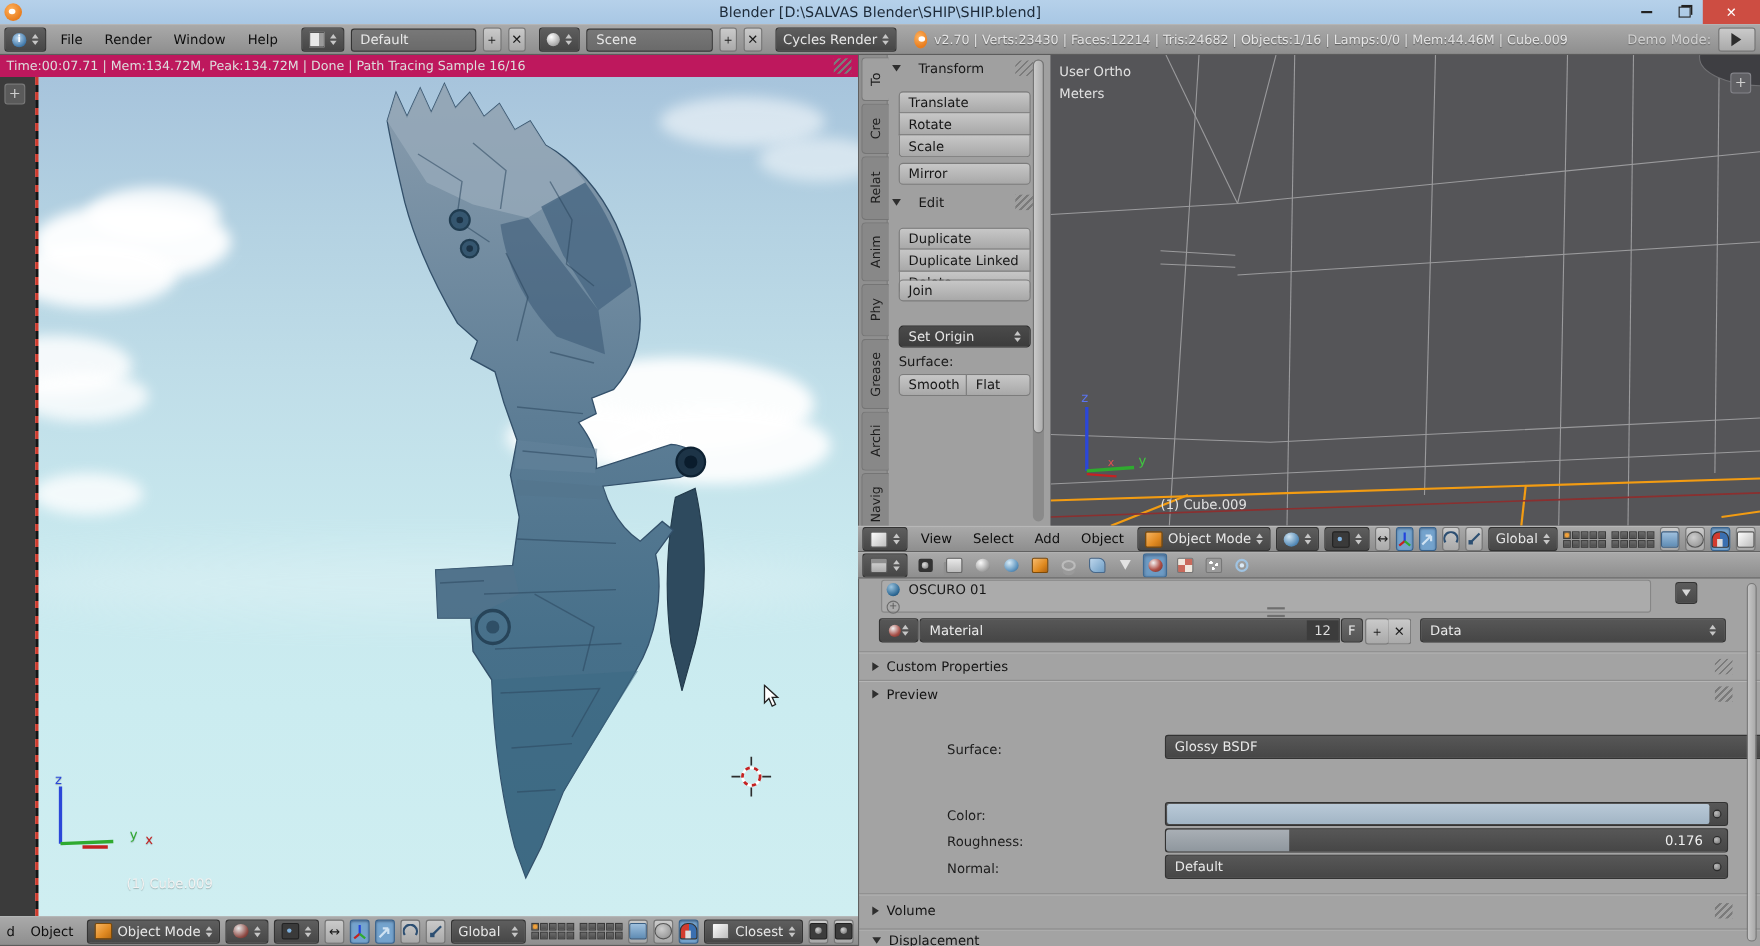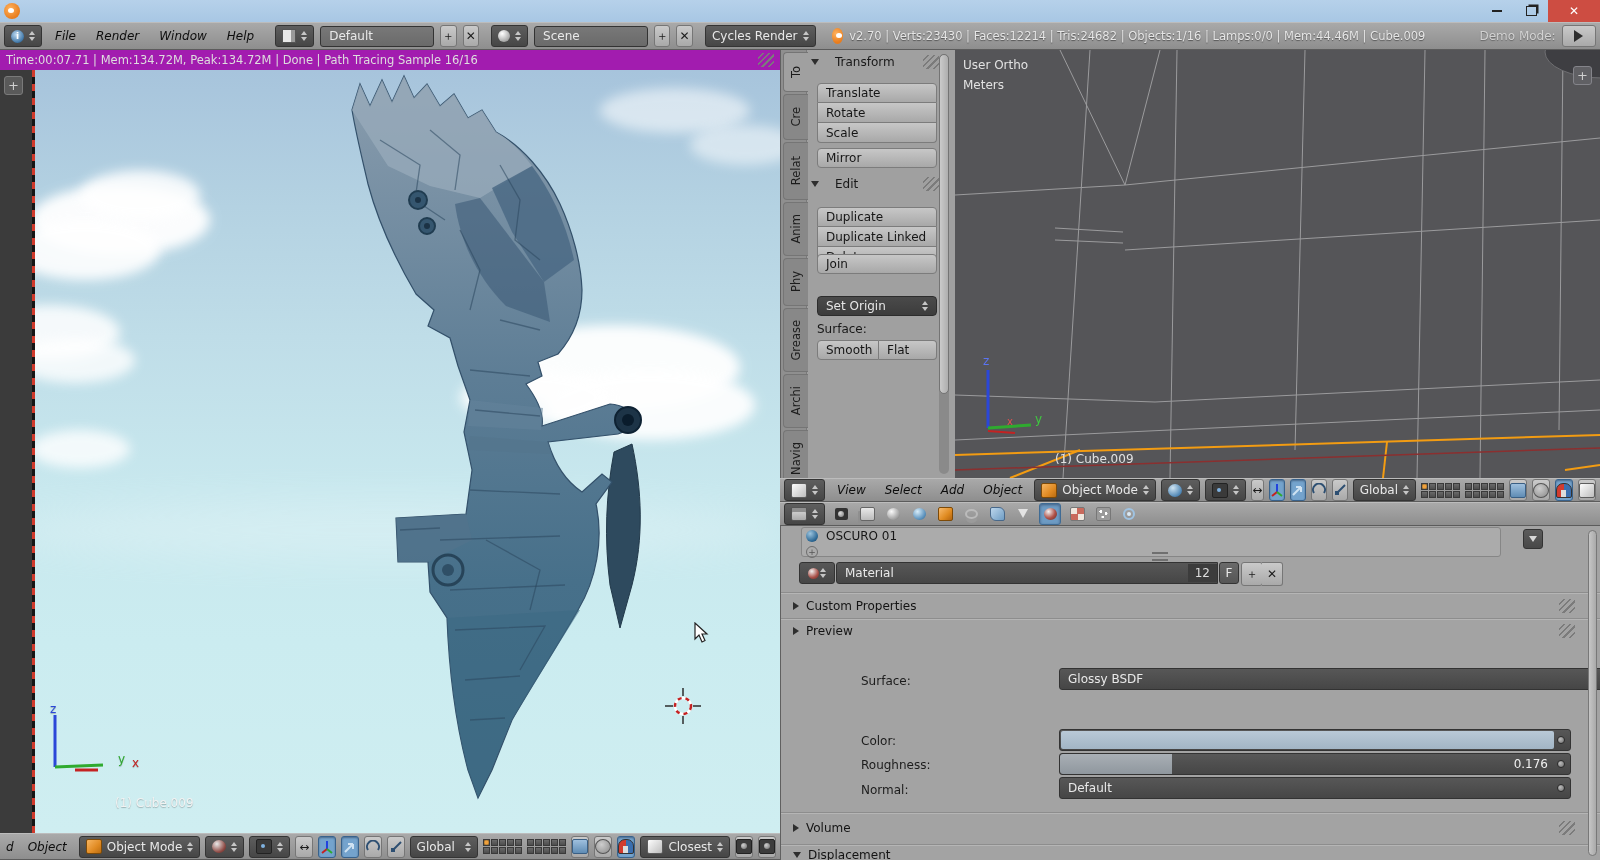--- a/index.html
+++ b/index.html
@@ -16,21 +16,21 @@
   .wtitle{position:absolute;left:0;right:0;text-align:center;color:#1d2a38;font-size:13px;}
   .winbtns{margin-left:auto;display:flex;height:22px;align-items:stretch;}
   .wbtn{width:34px;display:flex;align-items:center;justify-content:center;color:#222;}
   .wbtn.close{width:52px;background:#cd4d42;color:#fff;}
   .glyph-min{width:10px;height:2px;background:#222;}
   .glyph-max{width:9px;height:8px;border:1.5px solid #222;box-shadow:2px -2px 0 -0.5px #222;}
   .glyph-x{font-size:12px;font-weight:bold;}
   
   .hdr{background:linear-gradient(#a9a9a9,#8e8e8e);border-top:1px solid #bcbcbc;border-bottom:1px solid #5c5c5c;
        display:flex;align-items:center;gap:6px;padding:0 4px;box-sizing:border-box;overflow:hidden;white-space:nowrap;}
-  .menu{padding:0 7px;color:#0d0d0d;font-style:italic;}
+  .menu{padding:0 7px;color:#0d0d0d;}
   .dbtn{background:linear-gradient(#5e5e5e,#464646);border:1px solid #343434;border-radius:3px;
         color:#e8e8e8;display:inline-flex;align-items:center;gap:5px;padding:0 6px;height:20px;}
   .lbtn{background:linear-gradient(#cacaca,#a9a9a9);border:1px solid #767676;border-radius:3px;
         color:#1a1a1a;display:inline-flex;align-items:center;justify-content:center;gap:4px;padding:0 6px;height:20px;}
   .updn{display:inline-flex;flex-direction:column;align-items:center;gap:2px;}
   .updn b{width:0;height:0;border-left:3px solid transparent;border-right:3px solid transparent;}
   .updn b.u{border-bottom:4px solid #c6c6c6;}
   .updn b.d{border-top:4px solid #c6c6c6;}
   .hicn{display:inline-block;width:14px;height:13px;border-radius:2px;}
   .ic-cube{background:linear-gradient(135deg,#f7b561 0%,#e08a22 60%,#b96c12 100%);border:1px solid #7d4a08;}
@@ -46,21 +46,21 @@
   .ic-cam{background:#3c3c3c;border:1px solid #222;position:relative;}
   .ic-cam::after{content:"";position:absolute;left:3.5px;top:3px;width:6px;height:6px;border-radius:50%;background:radial-gradient(circle at 35% 35%,#cfcfcf,#6a6a6a);}
   .sel{background:#74a3cd;border-color:#38628c;box-shadow:inset 0 1px 2px rgba(0,0,20,.35);}
   .layers{display:grid;grid-template-columns:repeat(5,7px);grid-template-rows:7px 7px;gap:1px;}
   .layers i{background:linear-gradient(#6a6a6a,#4d4d4d);border:1px solid #3a3a3a;}
   .layers i.on{background:radial-gradient(circle,#f0a13c 40%,#5a4a2a);}
   .tri-d{width:0;height:0;border-left:4px solid transparent;border-right:4px solid transparent;border-top:6px solid #2e2e2e;display:inline-block;}
   .tri-r{width:0;height:0;border-top:4px solid transparent;border-bottom:4px solid transparent;border-left:6px solid #2e2e2e;display:inline-block;}
   .hatch{width:16px;height:14px;margin-left:auto;background:repeating-linear-gradient(135deg,transparent 0 3px,#7b7b7b 3px 4.5px);}
   
-  .rinfo{left:0;top:50px;width:780px;height:20px;background:#a21caf;color:#dedede;display:flex;align-items:center;
+  .rinfo{left:0;top:50px;width:780px;height:20px;background:#be185d;color:#dedede;display:flex;align-items:center;
          padding:0 6px;box-sizing:border-box;font-size:11.5px;}
   .render{left:0;top:70px;width:780px;height:763px;overflow:hidden;
           background:linear-gradient(180deg,#a7c4dc 0%,#b4d2e2 18%,#bfdde8 35%,#c8e8ee 55%,#cbecf0 75%,#cfeef1 100%);}
   .cloud{position:absolute;background:#fff;border-radius:50%;filter:blur(6px);}
   .lstrip{position:absolute;left:0;top:0;width:32px;height:763px;background:#3b3b3b;}
   .dashb{position:absolute;left:32px;top:0;width:3px;height:763px;
          background:repeating-linear-gradient(180deg,#d03a2c 0 7px,#151515 7px 14px);}
   .plusbtn{width:17px;height:17px;border-radius:3px;background:#5a5a5a;border:1px solid #7a7a7a;color:#cfcfcf;
            display:flex;align-items:center;justify-content:center;font-size:13px;line-height:1;}
   .vplabel{position:absolute;color:#f2f2f2;font-size:12px;text-shadow:0 1px 1px rgba(0,0,0,.25);}
@@ -117,20 +117,21 @@
   .pscroll{position:absolute;right:3px;width:9px;border-radius:5px;background:linear-gradient(90deg,#c6c6c6,#a9a9a9);border:1px solid #787878;box-sizing:border-box;}
   .mini-svg{display:block;}
 </style>
 </head>
 <body>
 
 <div class="root">
 
   <div class="abs titlebar">
     <span class="blogo"></span>
+    <span class="wtitle">Blender [D:\SALVAS Blender\SHIP\SHIP.blend]</span>
     <span class="winbtns">
       <span class="wbtn">
           <span class="glyph-min"></span>
         </span>
       <span class="wbtn">
           <span class="glyph-max"></span>
         </span>
       <span class="wbtn close glyph-x">✕</span>
     </span>
   </div>
@@ -694,20 +695,27 @@
     </span>
     <span class="field" style="left:55px;top:36px;width:382px;border-radius:3px 0 0 3px;">
       <span>Material</span>
       <span style="margin-left:auto;background:#3c3c3c;border-radius:0;padding:2px 7px;color:#ddd;margin-right:-8px;">12</span>
     </span>
     <span class="field" style="left:438px;top:36px;width:20px;justify-content:center;background:linear-gradient(#6a6a6a,#555);">
         <span>F</span>
       </span>
     <span class="lbtn abs" style="left:460px;top:36px;width:20px;height:22px;padding:0;">＋</span>
     <span class="lbtn abs" style="left:481px;top:36px;width:20px;height:22px;padding:0;border-left:none;border-radius:0 3px 3px 0;">✕</span>
+    <span class="field" style="left:510px;top:36px;width:278px;">
+      <span>Data</span>
+      <span class="updn" style="margin-left:auto;">
+          <b class="u"></b>
+          <b class="d"></b>
+        </span>
+    </span>
 
     <div class="phdr" style="top:66px;height:26px;">
       <span class="tri-r"></span>
       <span>Custom Properties</span>
         <span class="hatch" style="margin-right:26px;"></span>
     </div>
     <div class="phdr" style="top:92px;height:25px;">
       <span class="tri-r"></span>
       <span>Preview</span>
         <span class="hatch" style="margin-right:26px;"></span>

